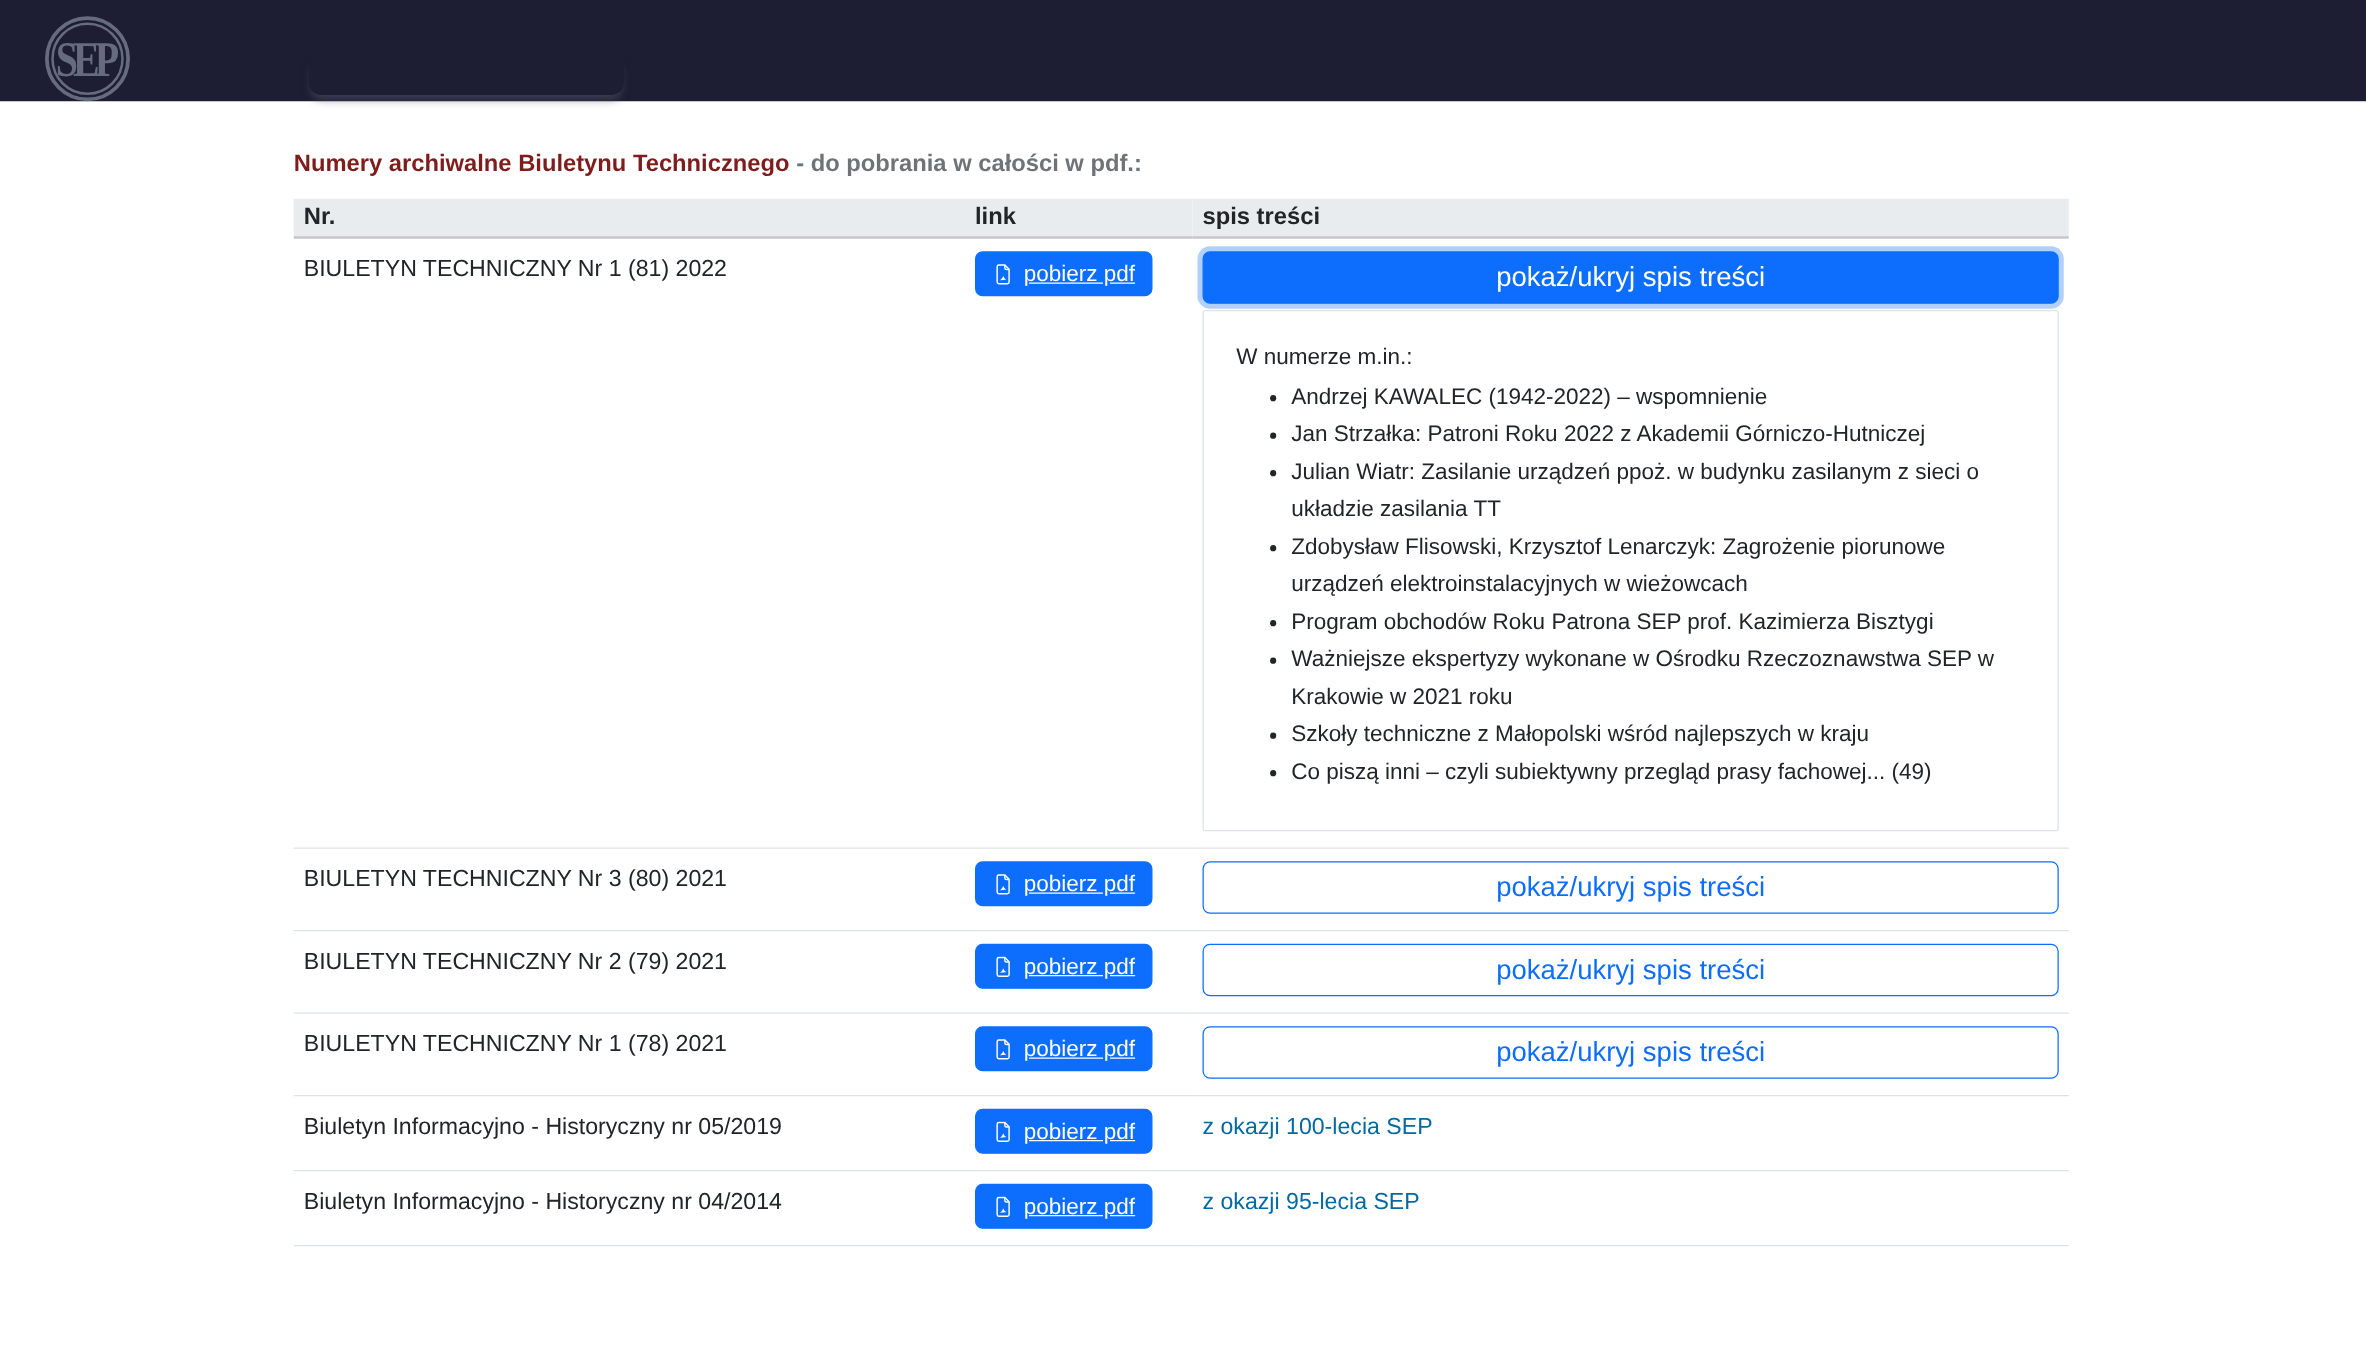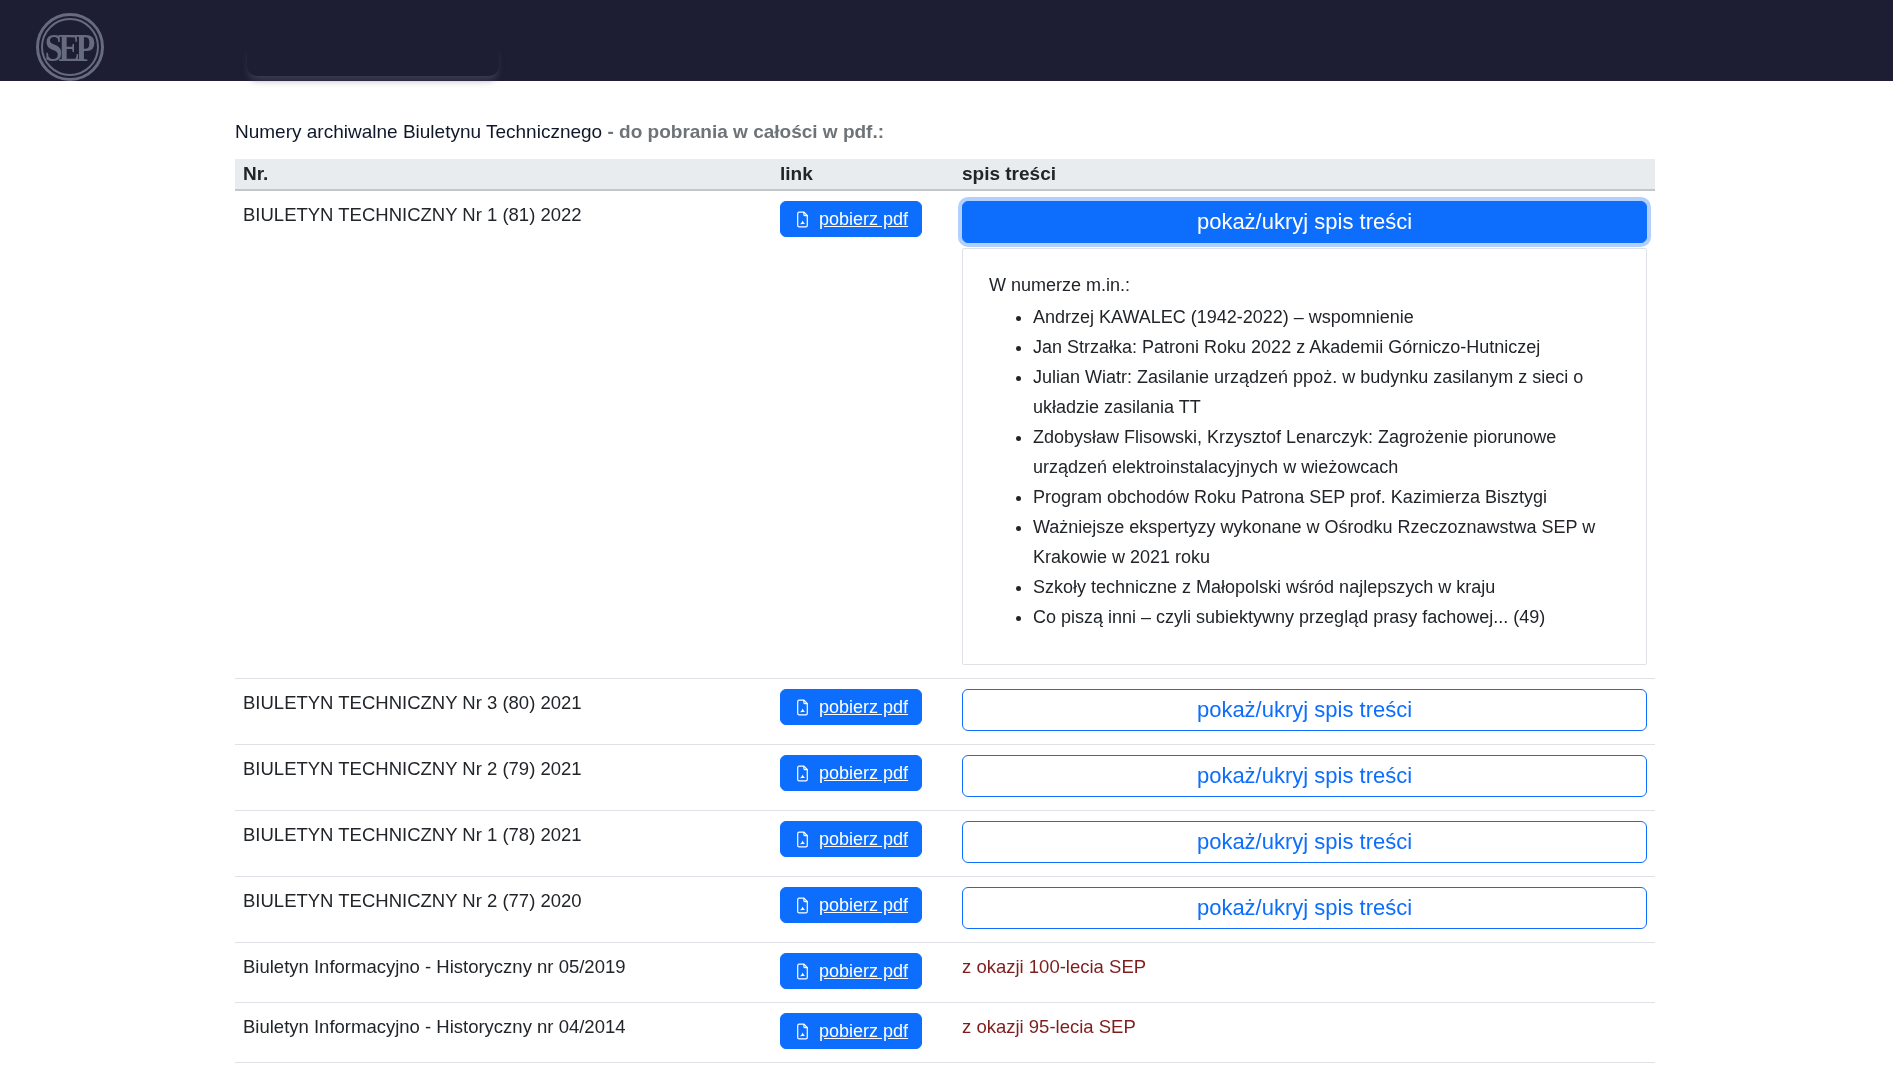--- a/index.html
+++ b/index.html
@@ -54,21 +54,21 @@
   .ghost-shadow {
     position:absolute; left:247px; top:42px; width:252px; height:34px;
     border-radius:10px; z-index:6;
     box-shadow:0 6px 7px -2px rgba(85,85,110,0.55);
     pointer-events:none;
   }
 
   
   main { padding:40px 0 0 235px; }
   .page-heading { margin:0 0 16px 0; font-size:19px; }
-  .page-heading b { color:#0f172a; font-weight:400; }
+  .page-heading b { color:#7f1d1d; font-weight:700; }
   .page-heading .muted { color:#6e7377; font-weight:700; }
 
   table.archive {
     width:1420px; border-collapse:collapse; font-size:18.5px;
   }
   table.archive thead th {
     background:#e9ecef; text-align:left; font-weight:700;
     font-size:19px; padding:4px 8px; border-bottom:2px solid #c3c7cb;
   }
   table.archive tbody td {
@@ -106,21 +106,21 @@
   .toc-box {
     margin-top:5px;
     border:1px solid #dee2e6; border-radius:2px;
     padding:26px 26px 32px 26px;
     background:#fff;
   }
   .toc-intro { margin:0 0 6px 0; font-size:18px; }
   .toc-box ul { margin:0; padding-left:44px; }
   .toc-box li { line-height:30px; font-size:18px; }
 
-  .note-text { font-size:18.5px; color:#7f1d1d; }
+  .note-text { font-size:18.5px; color:#0369a1; }
 </style>
 </head>
 <body>
 
 <nav class="navbar">
   <div class="logo">
     <span>SEP</span>
   </div>
 </nav>
 
@@ -219,36 +219,20 @@
                 <path d="M5.6 12.4c1-.5 2-1.8 2.5-3.4.5 1.5 1.4 2.6 2.4 2.9-1.6.2-3.4.4-4.9.5z" fill="#ffffff"></path>
               </svg>
             <span>pobierz pdf</span>
           </button>
         </td>
         <td>
             <button class="btn-toggle">pokaż/ukryj spis treści</button>
           </td>
       </tr>
 
-      <tr>
-        <td class="cell-title">BIULETYN TECHNICZNY Nr 2 (77) 2020</td>
-        <td>
-          <button class="btn-pdf">
-            <svg width="17" height="17" viewBox="0 0 16 16" aria-hidden="true">
-                <path d="M9.3 1H4.8c-.72 0-1.3.58-1.3 1.3v11.4c0 .72.58 1.3 1.3 1.3h6.4c.72 0 1.3-.58 1.3-1.3V4.2L9.3 1z" fill="none" stroke="#ffffff" stroke-width="1.1"></path>
-                <path d="M9.3 1v2.2c0 .66.54 1.2 1.2 1.2h2" fill="none" stroke="#ffffff" stroke-width="1.1"></path>
-                <path d="M5.6 12.4c1-.5 2-1.8 2.5-3.4.5 1.5 1.4 2.6 2.4 2.9-1.6.2-3.4.4-4.9.5z" fill="#ffffff"></path>
-              </svg>
-            <span>pobierz pdf</span>
-          </button>
-        </td>
-        <td>
-            <button class="btn-toggle">pokaż/ukryj spis treści</button>
-          </td>
-      </tr>
 
 
       <tr>
         <td class="cell-title">Biuletyn Informacyjno - Historyczny nr 05/2019</td>
         <td>
           <button class="btn-pdf">
             <svg width="17" height="17" viewBox="0 0 16 16" aria-hidden="true">
                 <path d="M9.3 1H4.8c-.72 0-1.3.58-1.3 1.3v11.4c0 .72.58 1.3 1.3 1.3h6.4c.72 0 1.3-.58 1.3-1.3V4.2L9.3 1z" fill="none" stroke="#ffffff" stroke-width="1.1"></path>
                 <path d="M9.3 1v2.2c0 .66.54 1.2 1.2 1.2h2" fill="none" stroke="#ffffff" stroke-width="1.1"></path>
                 <path d="M5.6 12.4c1-.5 2-1.8 2.5-3.4.5 1.5 1.4 2.6 2.4 2.9-1.6.2-3.4.4-4.9.5z" fill="#ffffff"></path>

